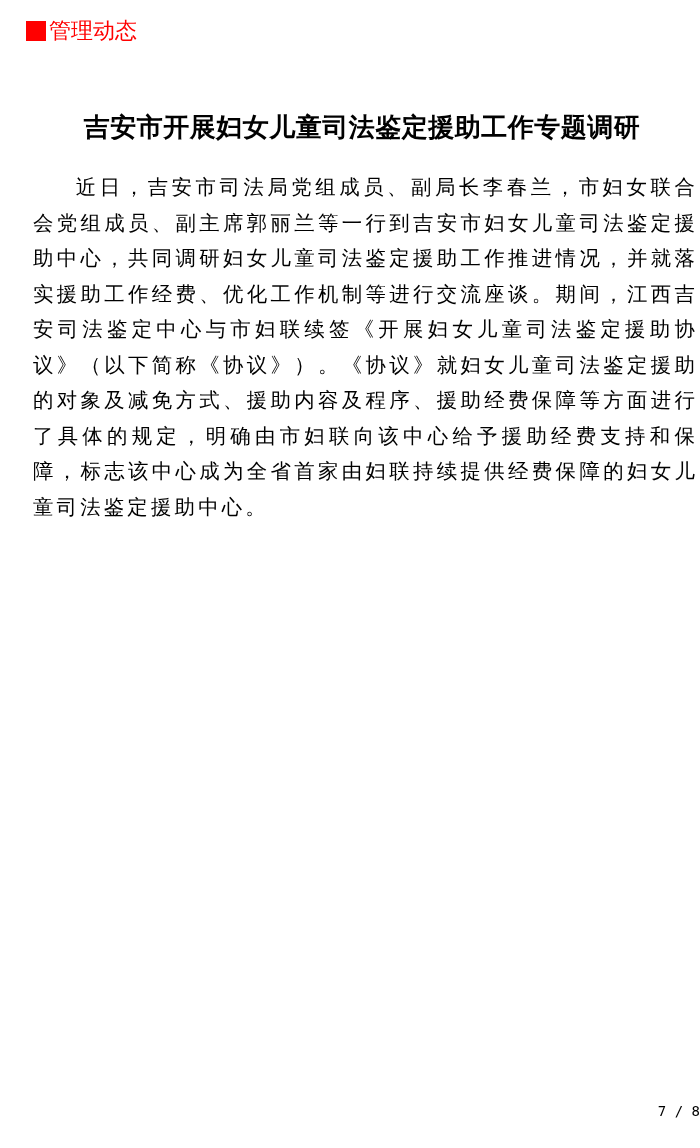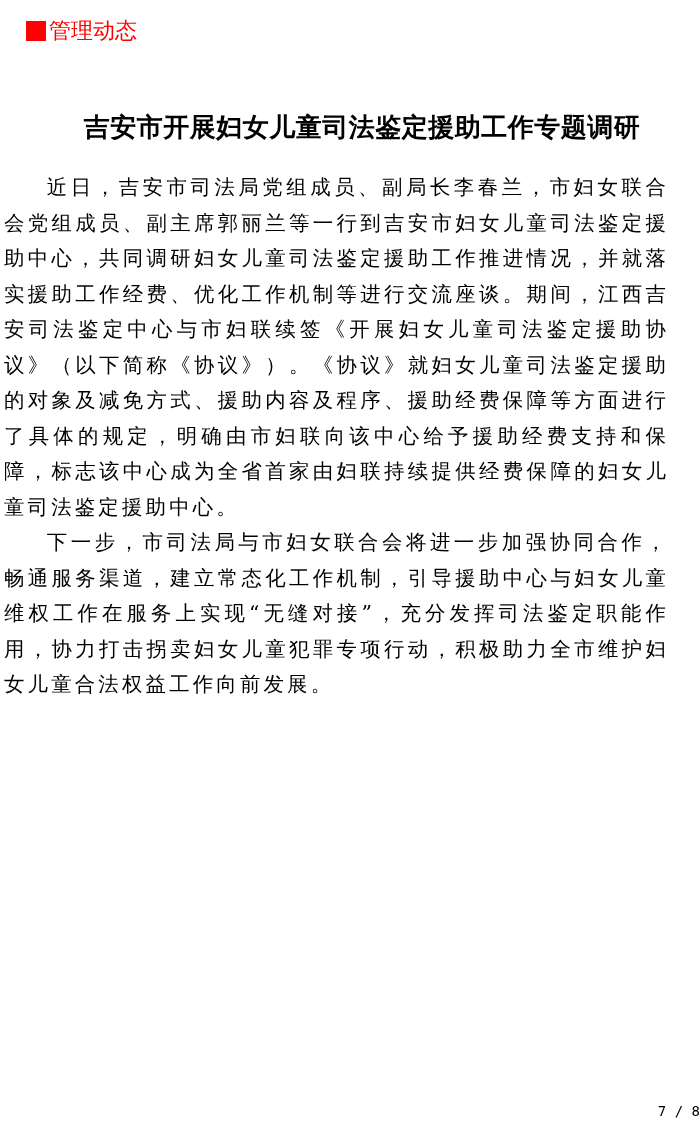--- a/index.html
+++ b/index.html
@@ -3,34 +3,33 @@
 <meta charset="utf-8">
 <style>
   html, body { margin:0; padding:0; background:#ffffff; }
   body { width:700px; height:1148px; position:relative; overflow:hidden;
          font-family: "DejaVu Serif", "Liberation Serif", serif; color:#000; }
   .section-header { position:absolute; left:26px; top:16px; display:flex; align-items:center;
          color:#ff0000; font-family:"DejaVu Sans","Liberation Sans",sans-serif; font-size:22px; line-height:30px;text-align:center; }
   .red-square { display:inline-block; width:20px; height:20px; background:#ff0000; margin-right:3px; }
   .title { position:absolute; left:0; top:96px; width:700px; text-align:center;
          font-size:26px; font-weight:bold; line-height:38px; letter-spacing:0.5px; }
-  .body-text { position:absolute; left:4px; top:170px; width:665px; }
+  .body-text { position:absolute; left:33px; top:170px; width:665px; }
   .para { margin:0; font-size:20.4px; line-height:35.5px; letter-spacing:3.2px;
          text-indent:2.1em; text-align:justify; }
   .page-num { position:absolute; left:0; top:1103px; width:700px; text-align:right;
          font-size:14px; font-family:"DejaVu Sans Mono","Liberation Mono",monospace; }
 </style>
 </head>
 <body>
 
 <div class="section-header">
   <span class="red-square"></span>
   <span>管理动态</span>
 </div>
 
 <h1 class="title" style="margin:12px;">吉安市开展妇女儿童司法鉴定援助工作专题调研</h1>
 
 <div class="body-text">
   <p class="para">近日，吉安市司法局党组成员、副局长李春兰，市妇女联合会党组成员、副主席郭丽兰等一行到吉安市妇女儿童司法鉴定援助中心，共同调研妇女儿童司法鉴定援助工作推进情况，并就落实援助工作经费、优化工作机制等进行交流座谈。期间，江西吉安司法鉴定中心与市妇联续签《开展妇女儿童司法鉴定援助协议》（以下简称《协议》）。《协议》就妇女儿童司法鉴定援助的对象及减免方式、援助内容及程序、援助经费保障等方面进行了具体的规定，明确由市妇联向该中心给予援助经费支持和保障，标志该中心成为全省首家由妇联持续提供经费保障的妇女儿童司法鉴定援助中心。</p>
-  <p class="para">下一步，市司法局与市妇女联合会将进一步加强协同合作，畅通服务渠道，建立常态化工作机制，引导援助中心与妇女儿童维权工作在服务上实现“无缝对接”，充分发挥司法鉴定职能作用，协力打击拐卖妇女儿童犯罪专项行动，积极助力全市维护妇女儿童合法权益工作向前发展。</p>
 </div>
 
 <div class="page-num">7 / 8</div>
 
 </body></html>

